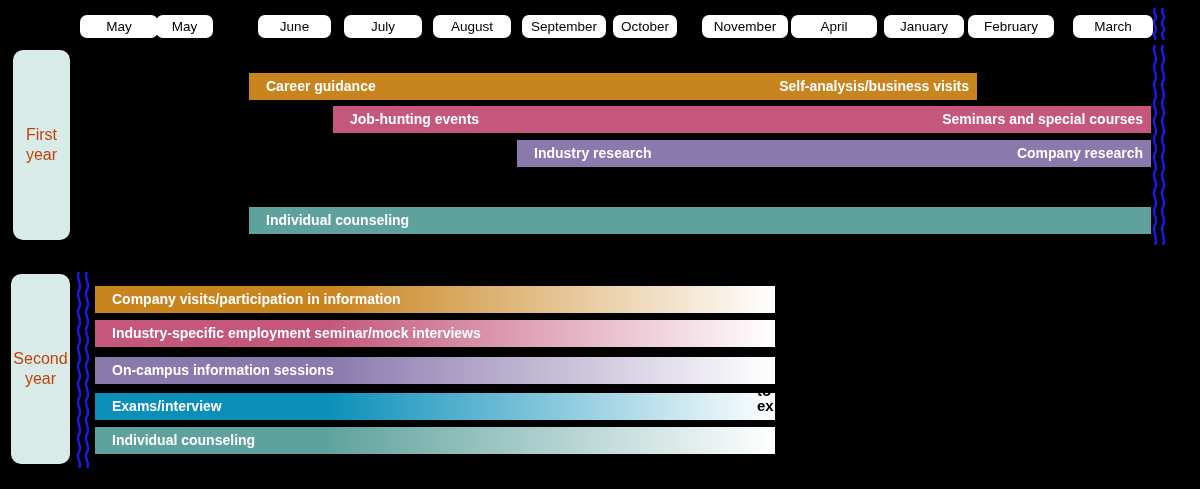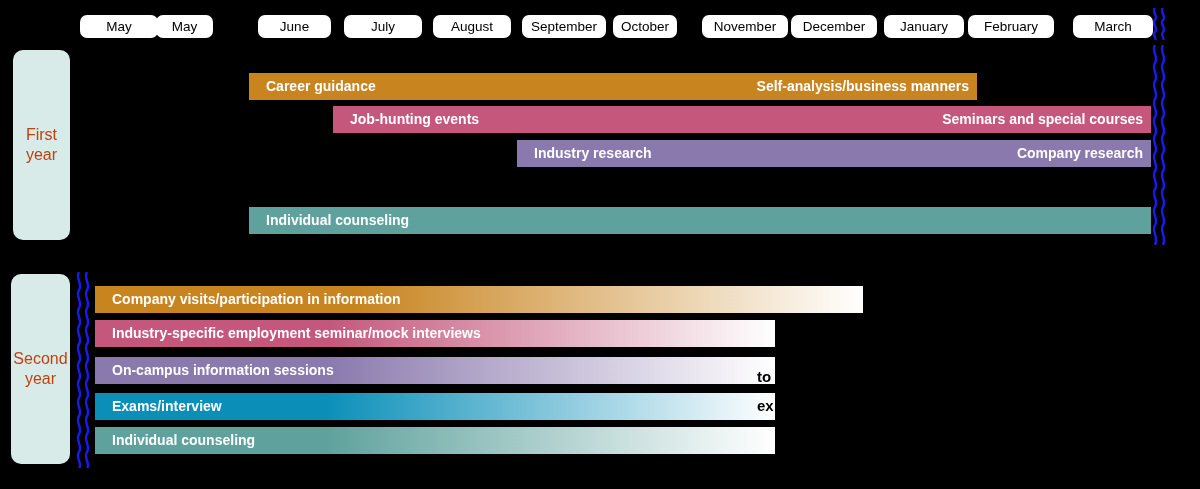--- a/index.html
+++ b/index.html
@@ -110,21 +110,21 @@
 
 <div id="month-header">
   <div class="month-chip" id="chip-0" style="left: 80px; width: 78px;">May</div>
   <div class="month-chip" id="chip-1" style="left: 156px; width: 57px;">May</div>
   <div class="month-chip" id="chip-2" style="left: 258px; width: 73px;">June</div>
   <div class="month-chip" id="chip-3" style="left: 344px; width: 78px;">July</div>
   <div class="month-chip" id="chip-4" style="left: 433px; width: 78px;">August</div>
   <div class="month-chip" id="chip-5" style="left: 522px; width: 84px;">September</div>
   <div class="month-chip" id="chip-6" style="left: 613px; width: 64px;">October</div>
   <div class="month-chip" id="chip-7" style="left: 702px; width: 86px;">November</div>
-  <div class="month-chip" id="chip-8" style="left: 791px; width: 86px;">December</div>
+  <div class="month-chip" id="chip-8" style="left: 791px; width: 86px;">April</div>
   <div class="month-chip" id="chip-9" style="left: 884px; width: 80px;">January</div>
   <div class="month-chip" id="chip-10" style="left: 968px; width: 86px;">February</div>
   <div class="month-chip" id="chip-11" style="left: 1057px; width: 80px; margin-left: 16px;">March</div>
 </div>
 
 <div class="year-box" id="year-box-first">First
 year</div>
 <div class="year-box" id="year-box-second">Second
 year</div>
 
@@ -145,50 +145,50 @@
 <div class="squiggle" style="left:72px; top:272px;">
   <svg width="22" height="196" viewBox="0 0 22 196" preserveAspectRatio="none">
     <path d="M7 0 C3 6, 11 12, 7 18 C3 24, 11 30, 7 36 C3 42, 11 48, 7 54 C3 60, 11 66, 7 72 C3 78, 11 84, 7 90 C3 96, 11 102, 7 108 C3 114, 11 120, 7 126 C3 132, 11 138, 7 144 C3 150, 11 156, 7 162 C3 168, 11 174, 7 180 C3 186, 11 192, 7 196" stroke="#1a1aee" stroke-width="2.4" fill="none"></path>
     <path d="M15 0 C11 6, 19 12, 15 18 C11 24, 19 30, 15 36 C11 42, 19 48, 15 54 C11 60, 19 66, 15 72 C11 78, 19 84, 15 90 C11 96, 19 102, 15 108 C11 114, 19 120, 15 126 C11 132, 19 138, 15 144 C11 150, 19 156, 15 162 C11 168, 19 174, 15 180 C11 186, 19 192, 15 196" stroke="#1a1aee" stroke-width="2.4" fill="none"></path>
   </svg>
 </div>
 
 <div class="band" id="band-first">
   <div class="bar" id="fy-bar-0" style="left: 249px; width: 728px; top: 23px; background: rgb(200, 132, 31);">
     <span class="lbl left">Career guidance</span>
-    <span class="lbl right">Self-analysis/business manners</span>
+    <span class="lbl right">Self-analysis/business visits</span>
   </div>
   <div class="bar" id="fy-bar-1" style="left: 333px; width: 818px; top: 56px; background: rgb(196, 87, 123);">
     <span class="lbl left">Job-hunting events</span>
     <span class="lbl right">Seminars and special courses</span>
   </div>
   <div class="bar" id="fy-bar-2" style="left: 517px; width: 634px; top: 90px; background: rgb(138, 121, 173);">
     <span class="lbl left">Industry research</span>
     <span class="lbl right">Company research</span>
   </div>
   <div class="bar" id="fy-bar-4" style="left: 249px; width: 902px; top: 157px; background: rgb(95, 162, 157);">
     <span class="lbl left">Individual counseling</span>
   </div>
 </div>
 
 <div class="band" id="band-second">
-  <div class="bar fade" id="sy-bar-0" style="left: 95px; width: 768px; top: 12px; background: linear-gradient(to right, rgb(200, 132, 31) 0%, rgb(200, 132, 31) 34%, rgb(255, 255, 255) 100%);">
+  <div class="bar fade" id="sy-bar-0" style="left: 95px; width: 680px; top: 12px; background: linear-gradient(to right, rgb(200, 132, 31) 0%, rgb(200, 132, 31) 34%, rgb(255, 255, 255) 100%);">
     <span class="lbl left">Company visits/participation in information</span>
   </div>
   <div class="bar fade" id="sy-bar-1" style="left: 95px; width: 680px; top: 46px; background: linear-gradient(to right, rgb(196, 87, 123) 0%, rgb(196, 87, 123) 34%, rgb(255, 255, 255) 100%);">
     <span class="lbl left">Industry-specific employment seminar/mock interviews</span>
   </div>
   <div class="bar fade" id="sy-bar-2" style="left: 95px; width: 680px; top: 83px; background: linear-gradient(to right, rgb(138, 121, 173) 0%, rgb(138, 121, 173) 34%, rgb(255, 255, 255) 100%);">
     <span class="lbl left">On-campus information sessions</span>
   </div>
   <div class="bar fade" id="sy-bar-3" style="left: 95px; width: 680px; top: 119px; background: linear-gradient(to right, rgb(11, 143, 185) 0%, rgb(11, 143, 185) 34%, rgb(255, 255, 255) 100%);">
     <span class="lbl left">Exams/interview</span>
   </div>
   <div class="bar fade" id="sy-bar-4" style="left: 95px; width: 680px; top: 153px; background: linear-gradient(to right, rgb(95, 162, 157) 0%, rgb(95, 162, 157) 34%, rgb(255, 255, 255) 100%);">
     <span class="lbl left">Individual counseling</span>
   </div>
 </div>
 
 <div id="annot-clip">
   <div class="annot-line" style="top:-2px;">Pro</div>
-  <div class="annot-line" style="top:23px;">to</div>
+  <div class="annot-line" style="top:37px;">to</div>
   <div class="annot-line" style="top:52px;">ex</div>
 </div>
 
 </body></html>

